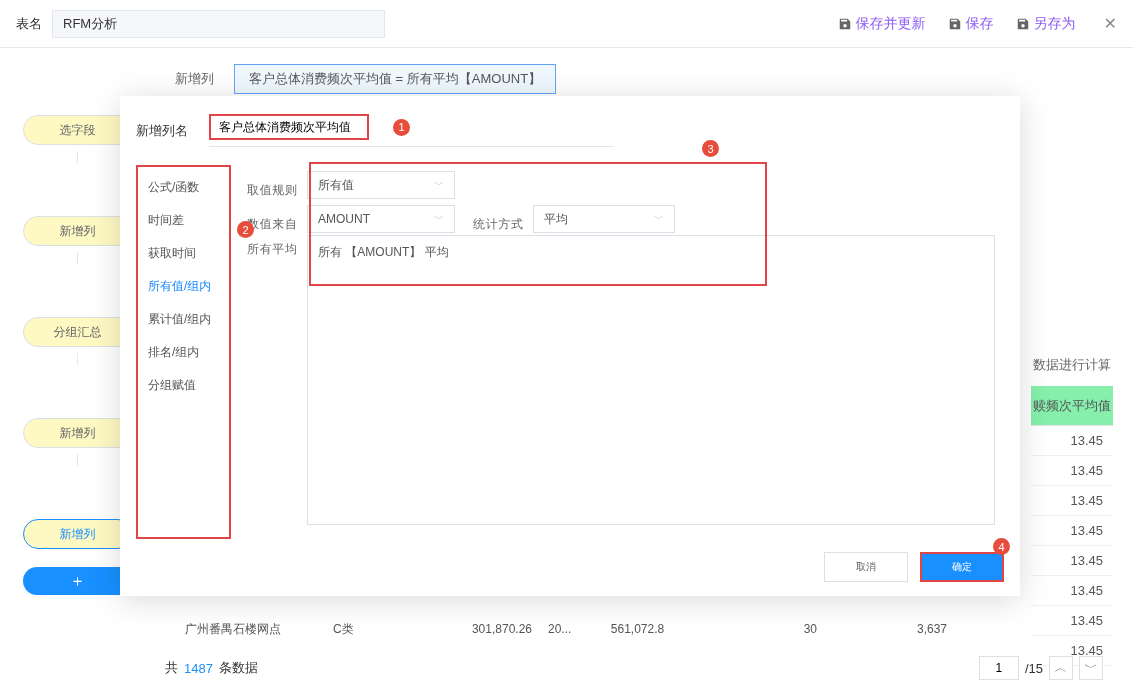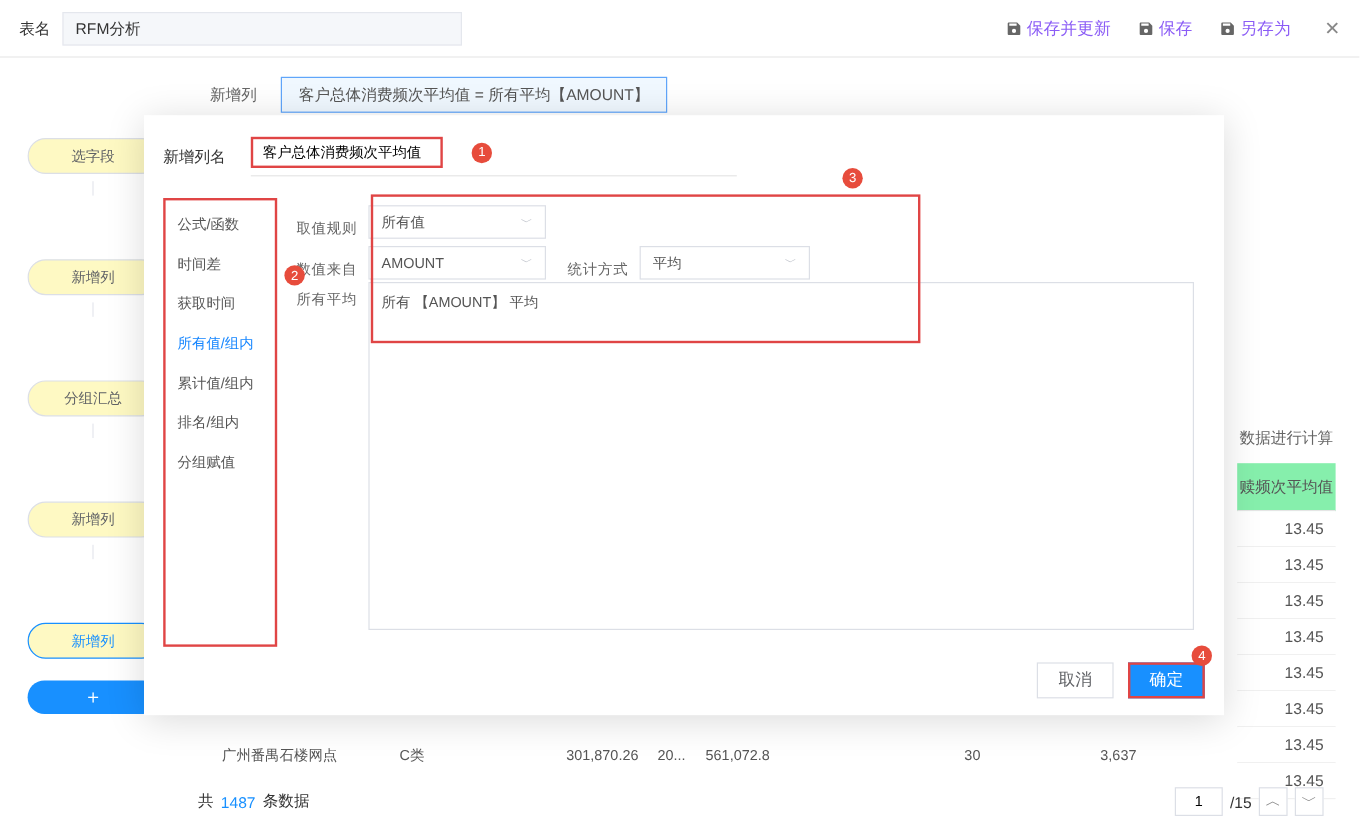--- a/index.html
+++ b/index.html
@@ -301,26 +301,26 @@
     }
 
     .modal-footer {
       position: absolute;
       bottom: 14px;
       right: 16px;
       display: flex;
       gap: 12px;
     }
     .m-btn {
-      width: 64px;
+      width: 84px;
       height: 30px;
       display: flex;
       align-items: center;
       justify-content: center;
-      font-size: 14px;
+      font-size: 10px;
       cursor: pointer;
     }
     .btn-cancel { border: 1px solid #dcdfe6; color: #606266; background: #fff; }
     .btn-ok { background: #1890ff; color: #fff; border: 2px solid #e04545; }
 
     .callout {
       position: absolute;
       width: 17px;
       height: 17px;
       border-radius: 50%;
@@ -407,21 +407,21 @@
       <div class="table-cell">13.45</div>
       <div class="table-cell">13.45</div>
       <div class="table-cell">13.45</div>
     </div>
 
     <div class="bg-row">
       <div class="c" style="width:170px;padding-left:30px">广州番禺石楼网点</div>
       <div class="c" style="width:100px">C类</div>
       <div class="c" style="width:115px;text-align:right">301,870.26</div>
       <div class="c" style="width:40px">20...</div>
-      <div class="c" style="width:115px;text-align:left">561,072.8</div>
+      <div class="c" style="width:115px;text-align:center">561,072.8</div>
       <div class="c" style="width:130px;text-align:right">30</div>
       <div class="c" style="width:130px;text-align:right">3,637</div>
     </div>
 
     <div class="footer">
       <span>共</span>
       <span style="color:#1890ff;margin:0 6px">1487</span>
       <span>条数据</span>
       <div class="pager">
         <input class="page-input" value="1" style="">

